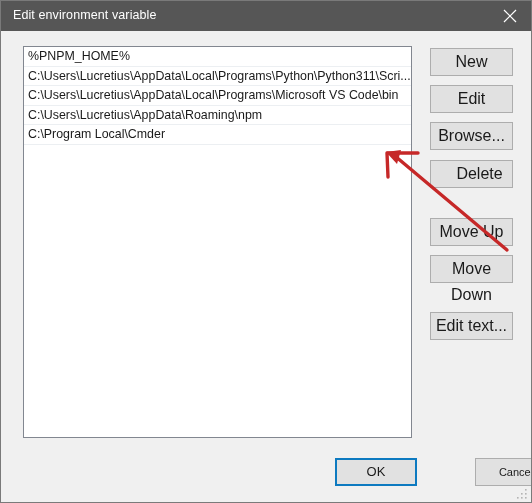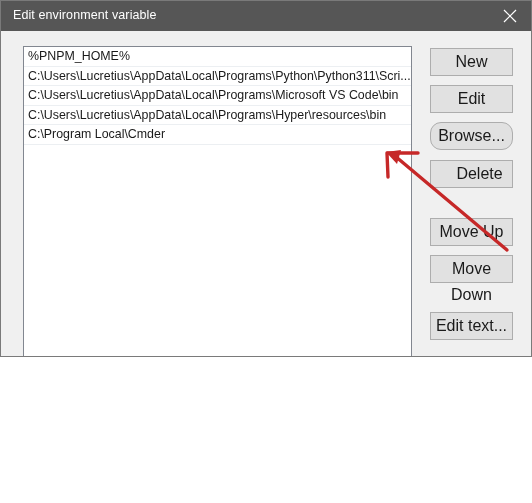--- a/index.html
+++ b/index.html
@@ -6,21 +6,21 @@
     margin: 0;
     padding: 0;
     background: #ffffff;
   }
   body {
     font-family: "Liberation Sans", sans-serif;
   }
   #screen {
     position: relative;
     width: 532px;
-    height: 357px;
+    height: 503px;
     overflow: hidden;
     background: #fca5a5;
     box-sizing: border-box;
     border: 1px solid #7a7a7a;
   }
 
   
   #titlebar {
     position: absolute;
     left: 0;
@@ -99,21 +99,21 @@
     box-sizing: border-box;
     font-size: 16px;
     color: #1a1a1a;
     text-align: center;
     line-height: 26px;
     cursor: default;
     font-family: "Liberation Sans", sans-serif;
   }
   #btn-new       { top: 17px; }
   #btn-edit      { top: 54px; }
-  #btn-browse    { top: 91px; border-radius: 11px; }
+  #btn-browse    { top: 91px; }
   #btn-delete    { top: 129px; padding-left: 16px; }
   #btn-moveup    { top: 187px; }
   #btn-movedown  { top: 224px; }
   #btn-edittext  { top: 281px; }
 
   
   #btn-ok {
     position: absolute;
     left: 334px;
     top: 427px;
@@ -178,21 +178,21 @@
       </svg>
     </div>
   </div>
 
   <div id="body-area">
 
     <div id="listbox">
       <div class="list-row">%PNPM_HOME%</div>
       <div class="list-row">C:\Users\Lucretius\AppData\Local\Programs\Python\Python311\Scri...</div>
       <div class="list-row">C:\Users\Lucretius\AppData\Local\Programs\Microsoft VS Code\bin</div>
-      <div class="list-row">C:\Users\Lucretius\AppData\Local\Programs\Hyper\resources\bin</div>
+      <div class="list-row">C:\Users\Lucretius\AppData\Roaming\npm</div>
       <div class="list-row">C:\Program Local\Cmder</div>
     </div>
 
     <div class="side-btn" id="btn-new">New</div>
     <div class="side-btn" id="btn-edit">Edit</div>
     <div class="side-btn" id="btn-browse">Browse...</div>
     <div class="side-btn" id="btn-delete">Delete</div>
     <div class="side-btn" id="btn-moveup">Move Up</div>
     <div class="side-btn" id="btn-edittext">Edit text...</div>
     <div class="side-btn" id="btn-movedown">Move Down</div>

